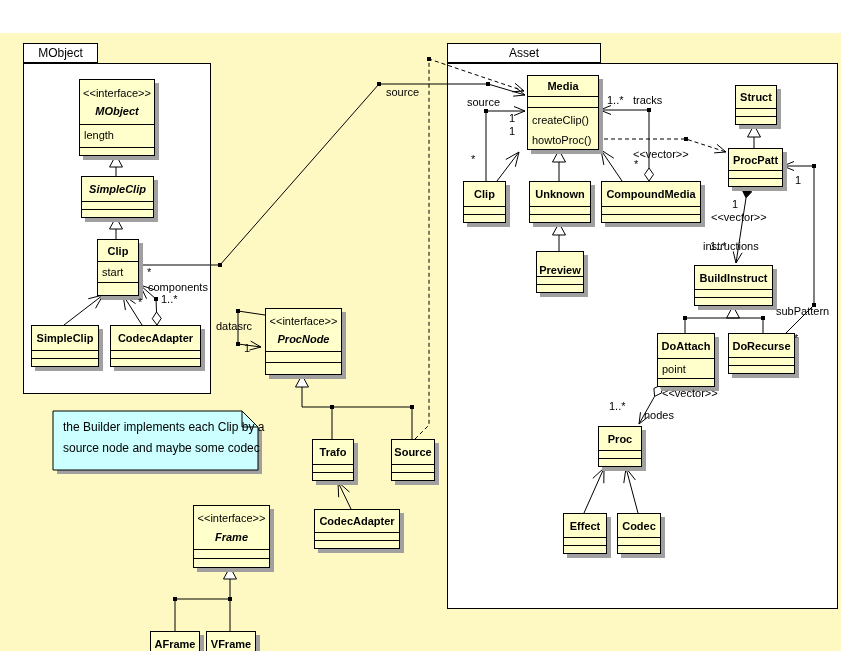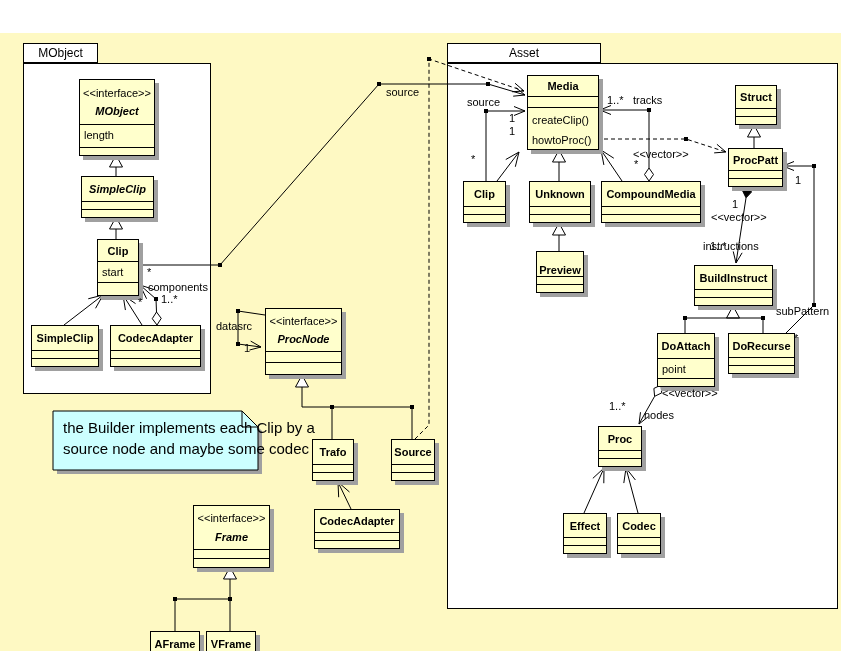--- a/index.html
+++ b/index.html
@@ -12,21 +12,21 @@
   .uml-class{position:absolute;background:#ffffcc;border:1px solid #000;z-index:2;box-sizing:content-box;
              box-shadow:4px 4px 0 #a0a0a0;display:flex;flex-direction:column;font-size:11px;color:#000;}
   .cls-title{display:flex;flex-direction:column;align-items:center;justify-content:space-evenly;
              box-sizing:border-box;flex:0 0 auto;}
   .cls-stereo{font-size:11px;line-height:12px;}
   .cls-name{font-weight:bold;font-size:11px;line-height:12px;}
   .cls-name.italic{font-style:italic;}
   .cls-sec{border-top:1px solid #000;box-sizing:border-box;padding:2px 4px 0 4px;flex:0 0 auto;overflow:hidden;}
   .cls-line{line-height:17px;white-space:nowrap;}
   .free-label{position:absolute;z-index:3;font-size:11px;line-height:11px;white-space:nowrap;color:#000;}
-  .note-text{position:absolute;z-index:3;font-size:15px;color:#000;}
+  .note-text{position:absolute;z-index:3;font-size:12px;color:#000;}
   .note-text div{line-height:21px;white-space:nowrap;}
 </style>
 </head>
 <body>
 
 <div id="canvas">
     <div class="pkg-body" style="left: 23px; top: 30px; width: 188px; height: 331px;"></div>
     <div class="pkg-tab" style="left: 23px; top: 10px; width: 75px; height: 20px;">
       <span>MObject</span>
     </div>

